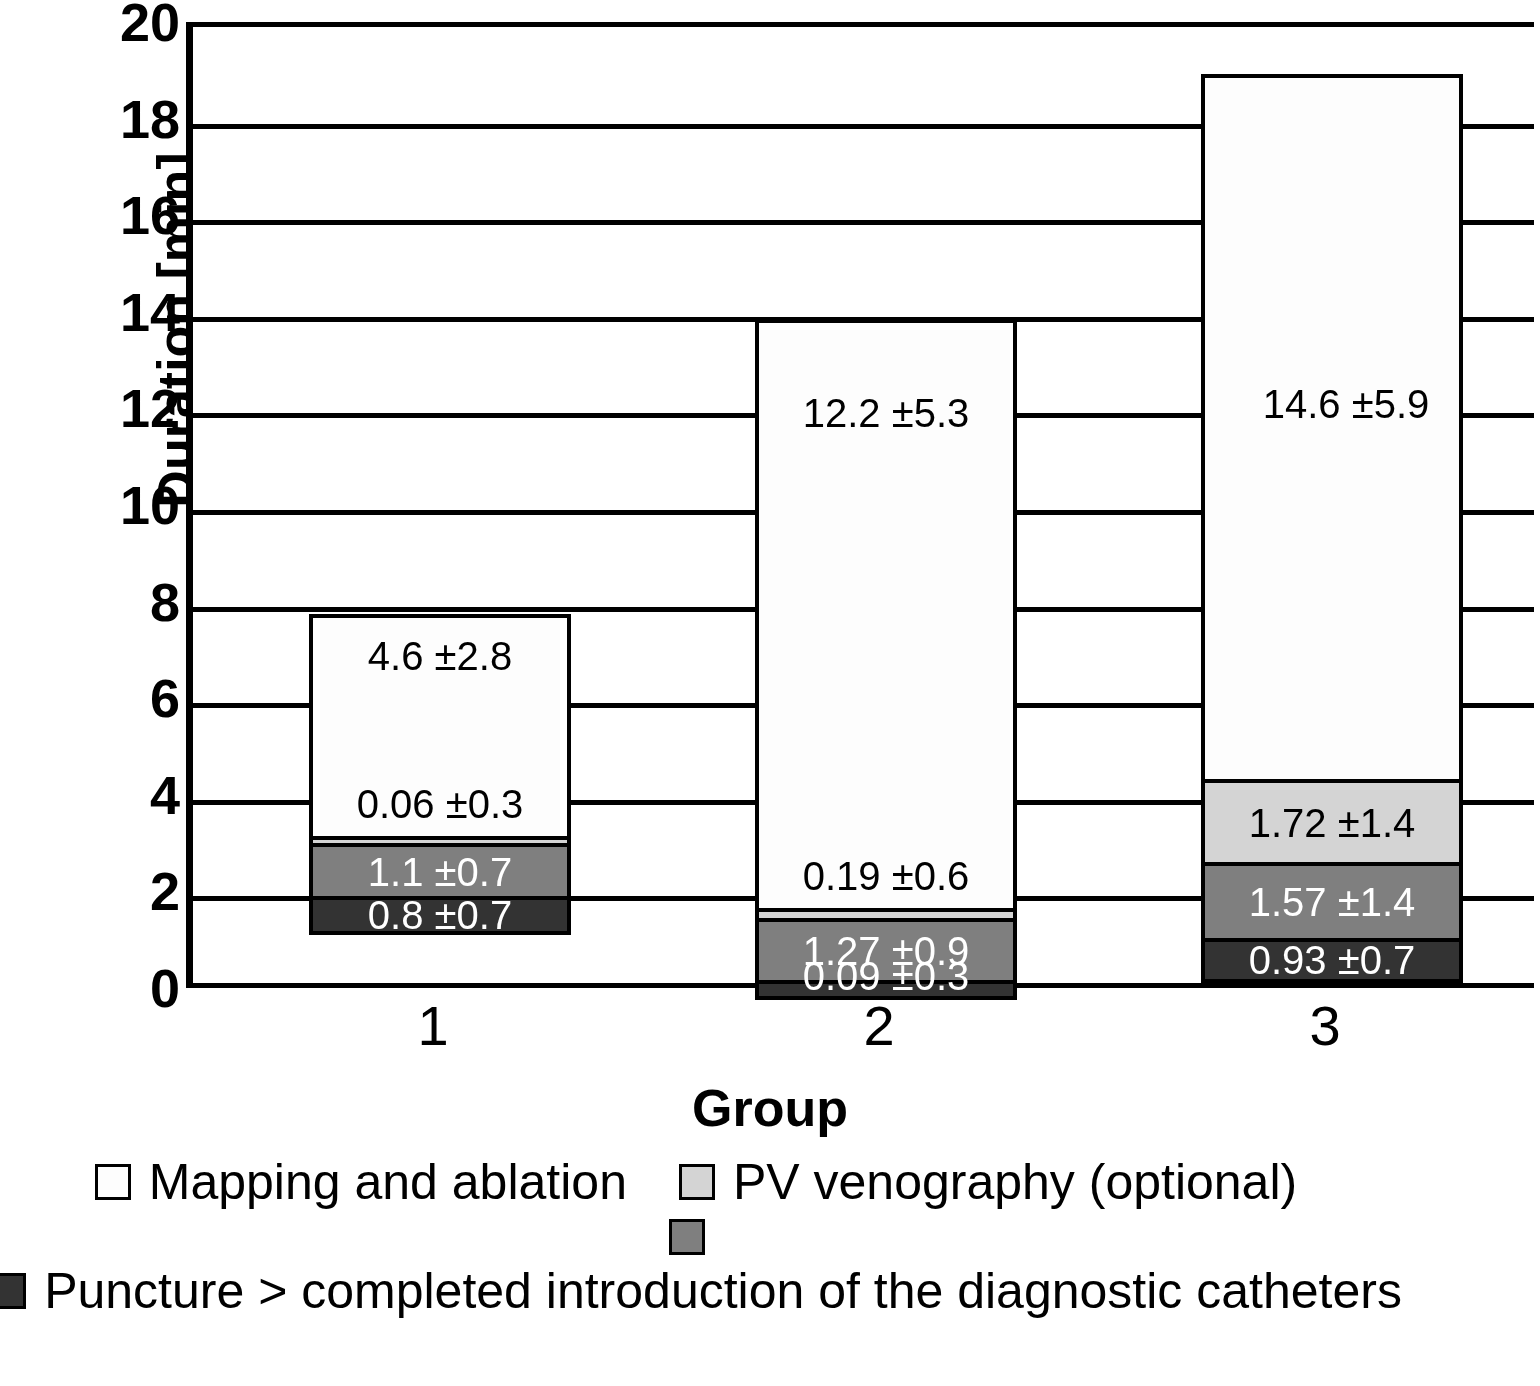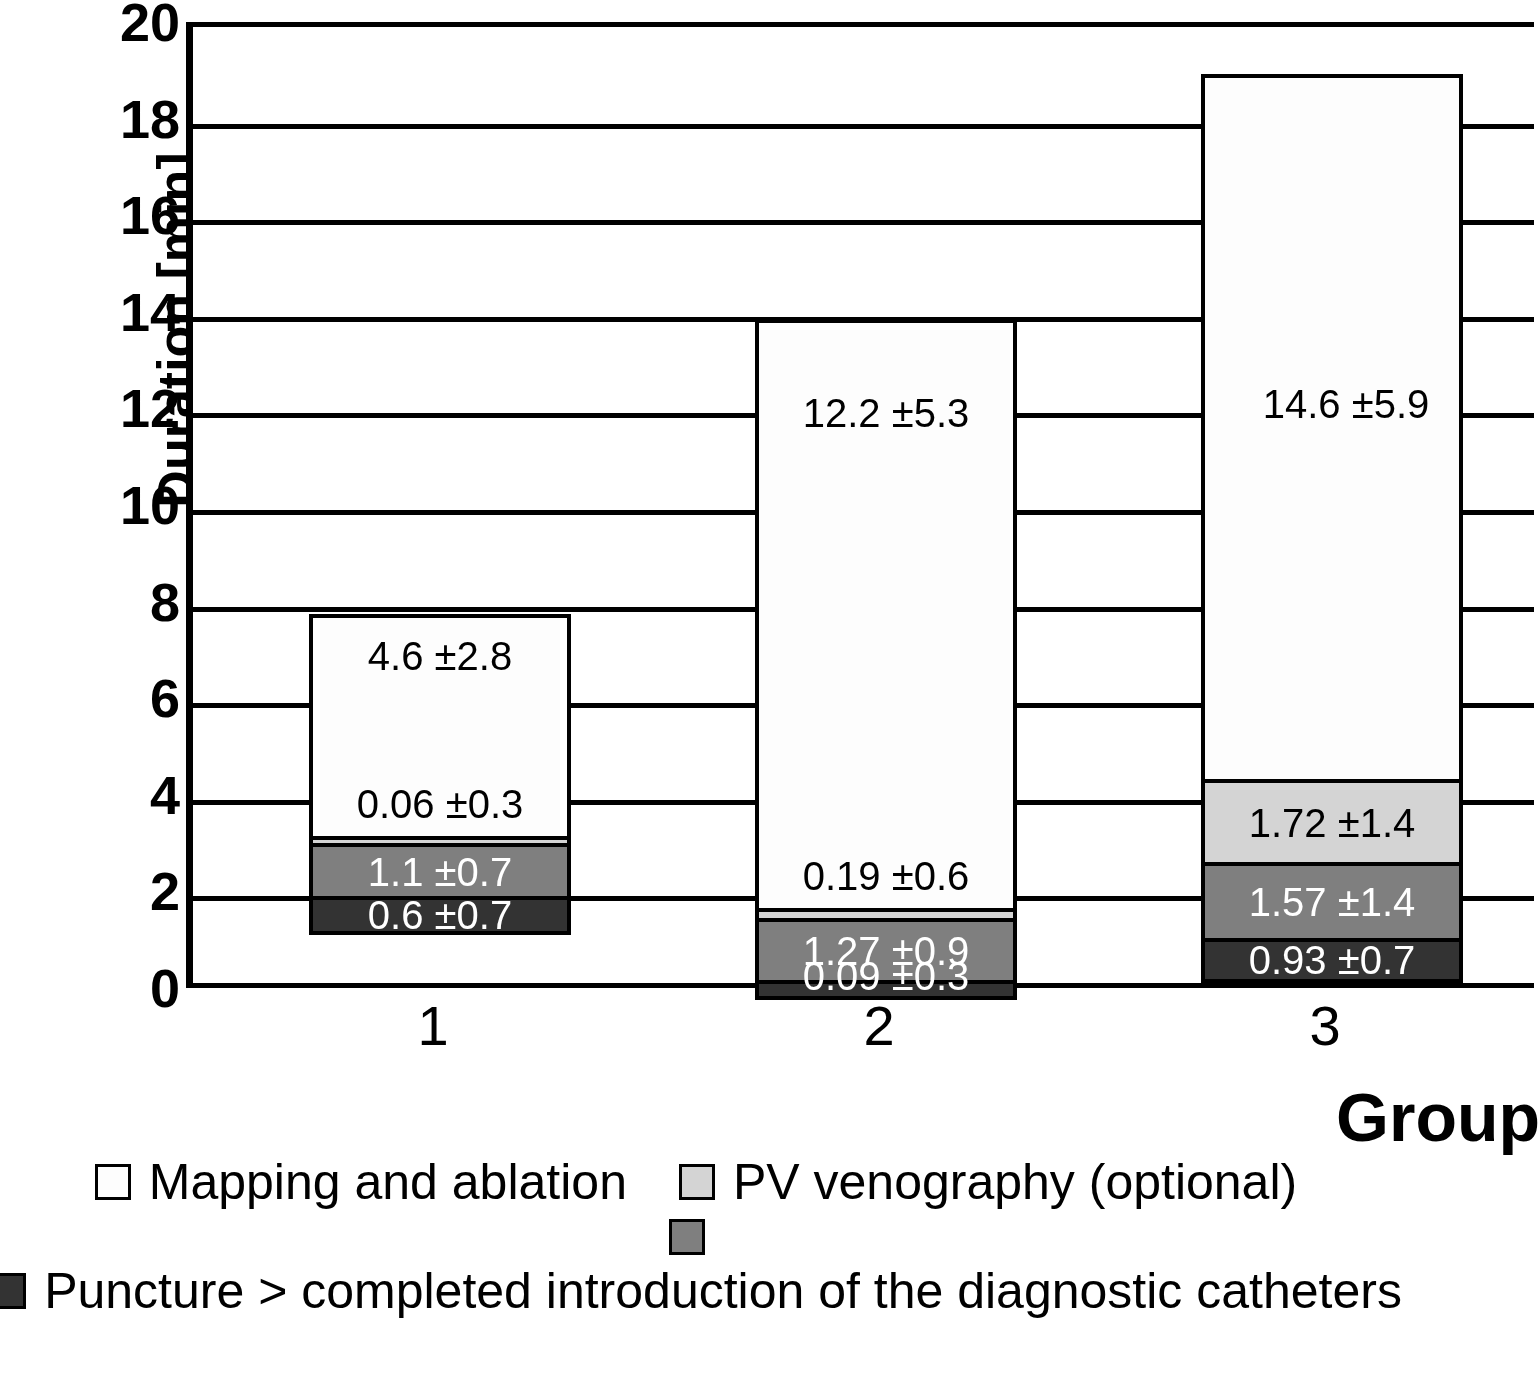--- a/index.html
+++ b/index.html
@@ -127,22 +127,22 @@
     font-weight: 400;
     line-height: 1;
     text-align: center;
     transform: translateX(-50%);
   }
   .x-axis-title {
     position: absolute;
     top: 1078px;
     left: 0;
     width: 1540px;
-    text-align: right;
-    font-size: 68px;
+    text-align: center;
+    font-size: 52px;
     font-weight: 700;
   }
 
   
   .legend {
     position: absolute;
     left: 0;
     top: 1156px;
     width: 1392px;
   }
@@ -218,21 +218,21 @@
             <span class="seg-label lbl-dark" style="margin-top:18px;">4.6 ±2.8</span>
           </div>
       </div>
       <div class="seg c-pv" style="height:7px;">
         <span class="seg-label lbl-dark" style="position:absolute; top:-56px;">0.06 ±0.3</span>
       </div>
       <div class="seg c-ts" style="height:53.1px;">
         <span class="seg-label lbl-light">1.1 ±0.7</span>
       </div>
       <div class="seg bottom c-pc" style="height:38.6px;">
-        <span class="seg-label lbl-light">0.6 ±0.7</span>
+        <span class="seg-label lbl-light">0.8 ±0.7</span>
       </div>
     </div>
 
     <div class="bar" style="left:562px; width:262px; height:664px;">
       <div class="seg map-seg c-map" style="height:589.3px;">
         <div class="map-label-wrap">
             <span class="seg-label lbl-dark" style="margin-top:70px;">12.2 ±5.3</span>
           </div>
       </div>
       <div class="seg c-pv" style="height:10px;text-decoration:underline;">

